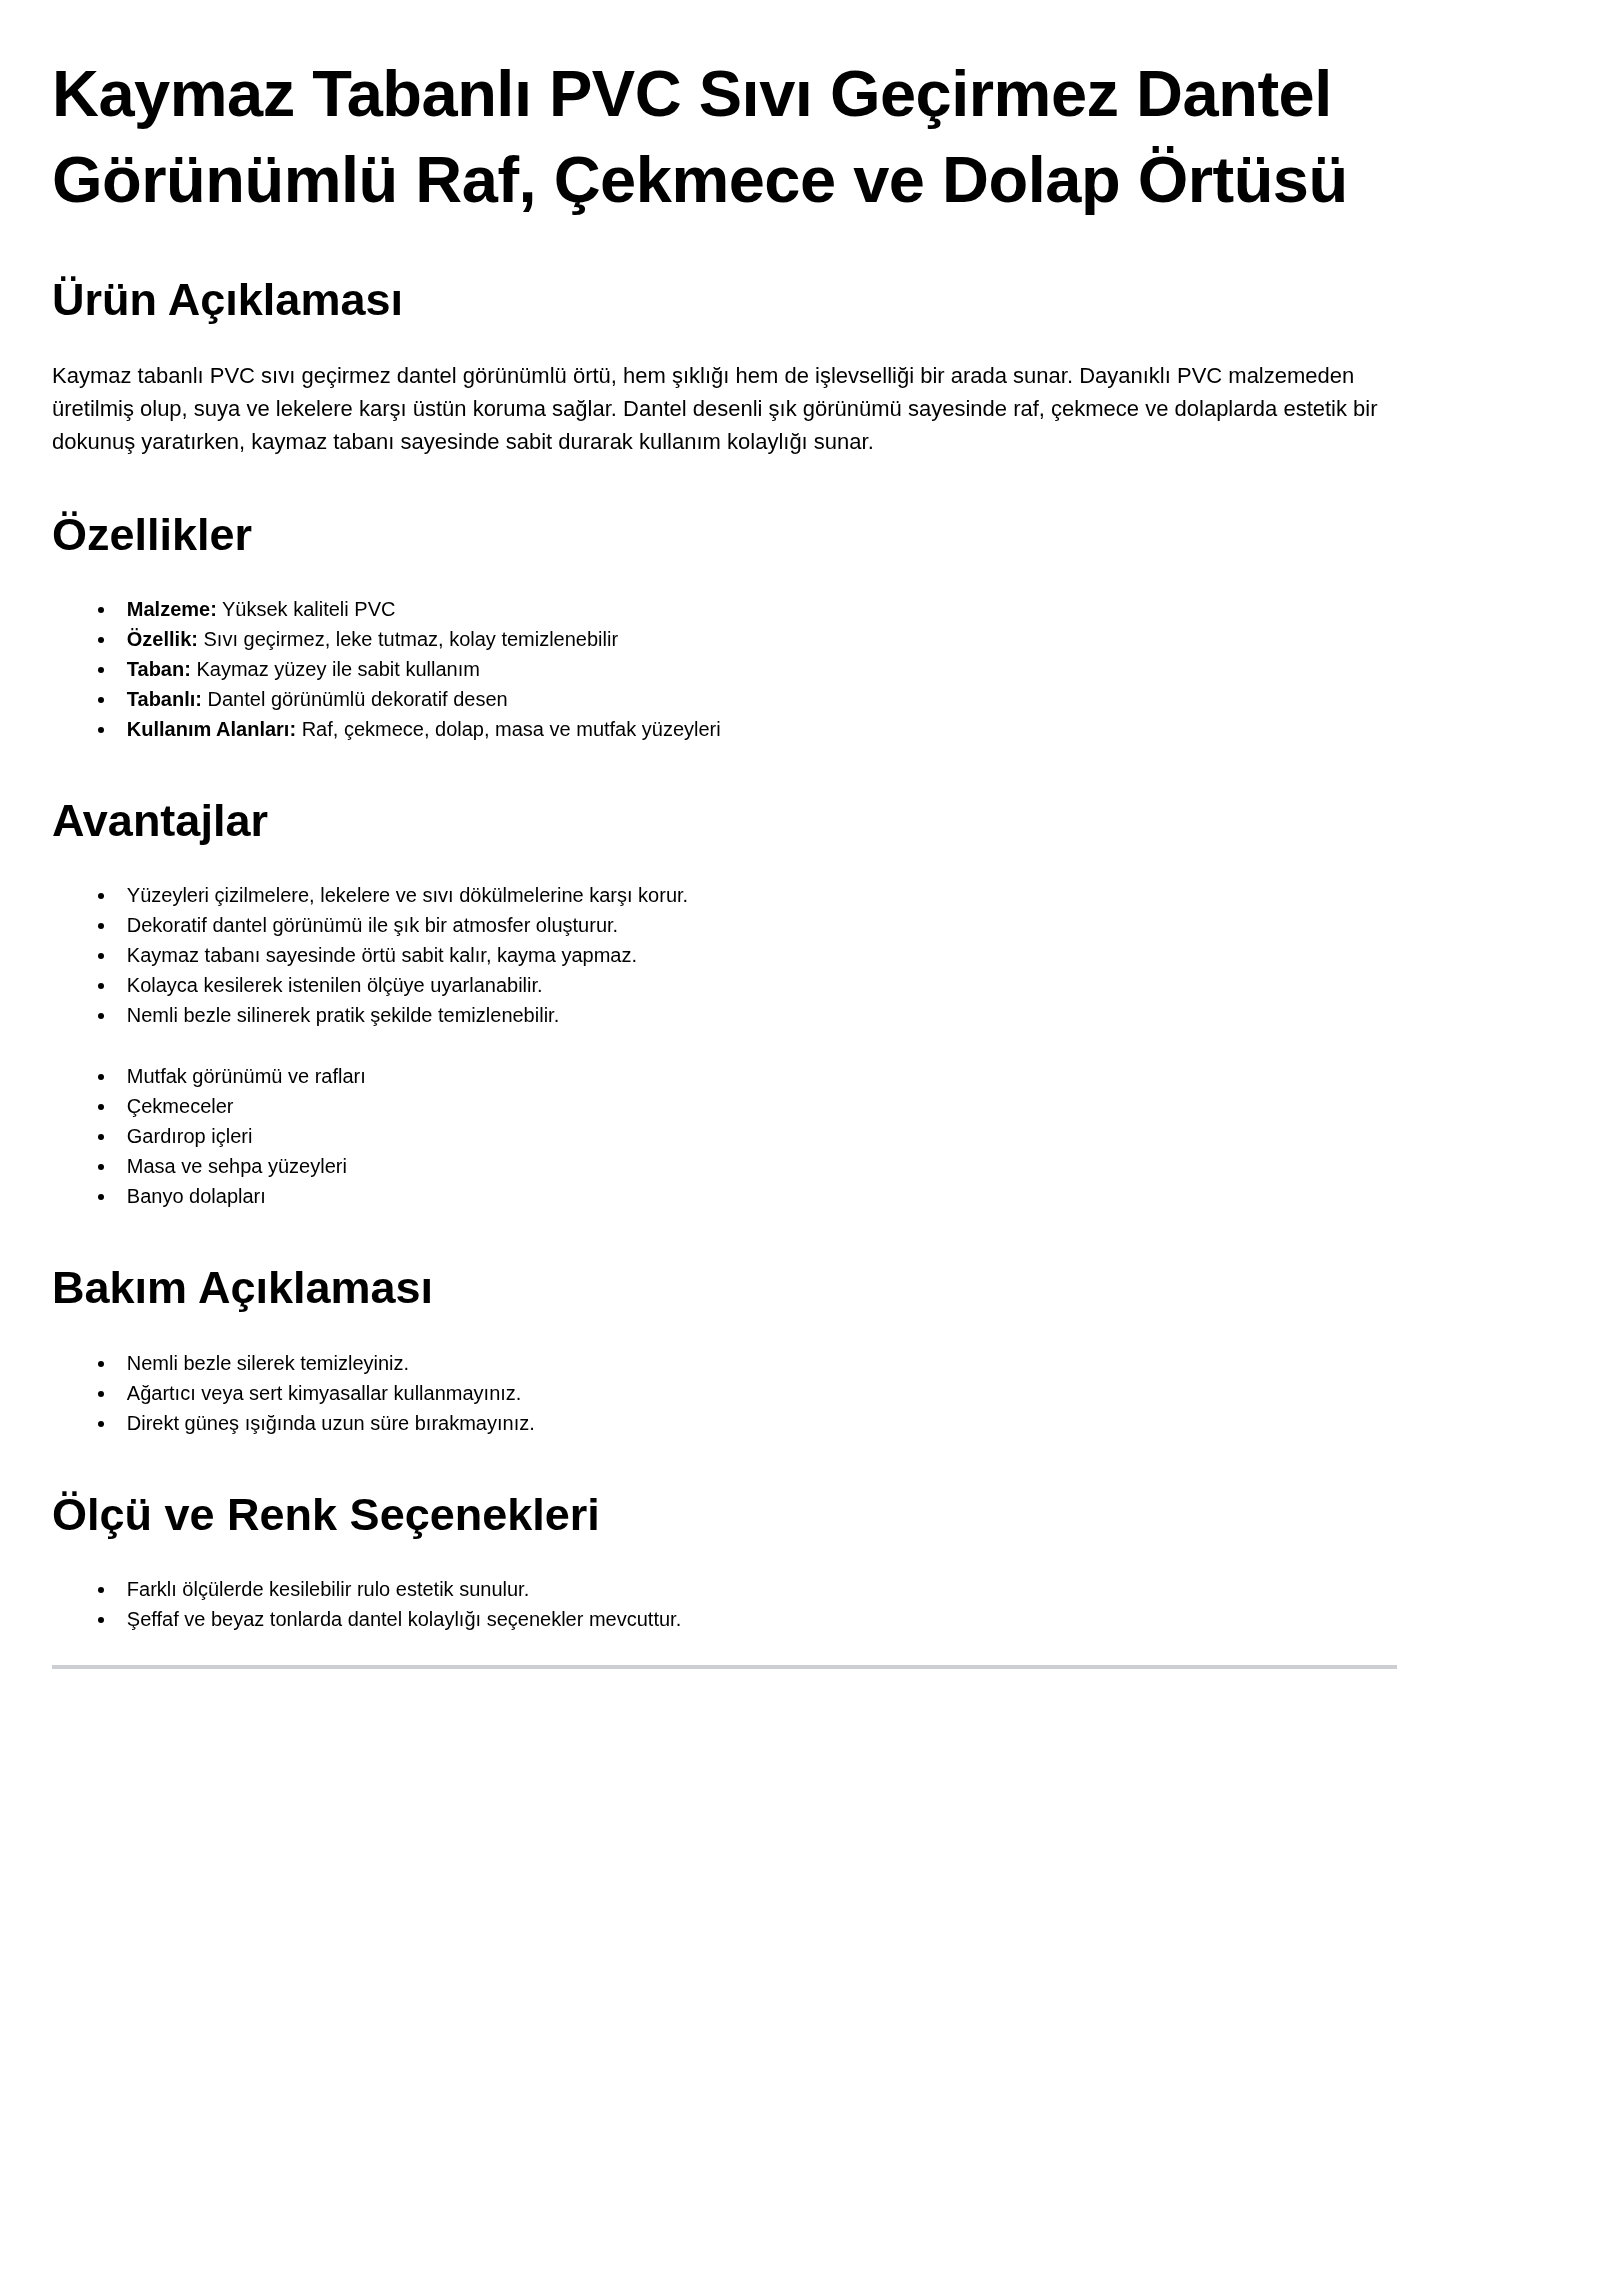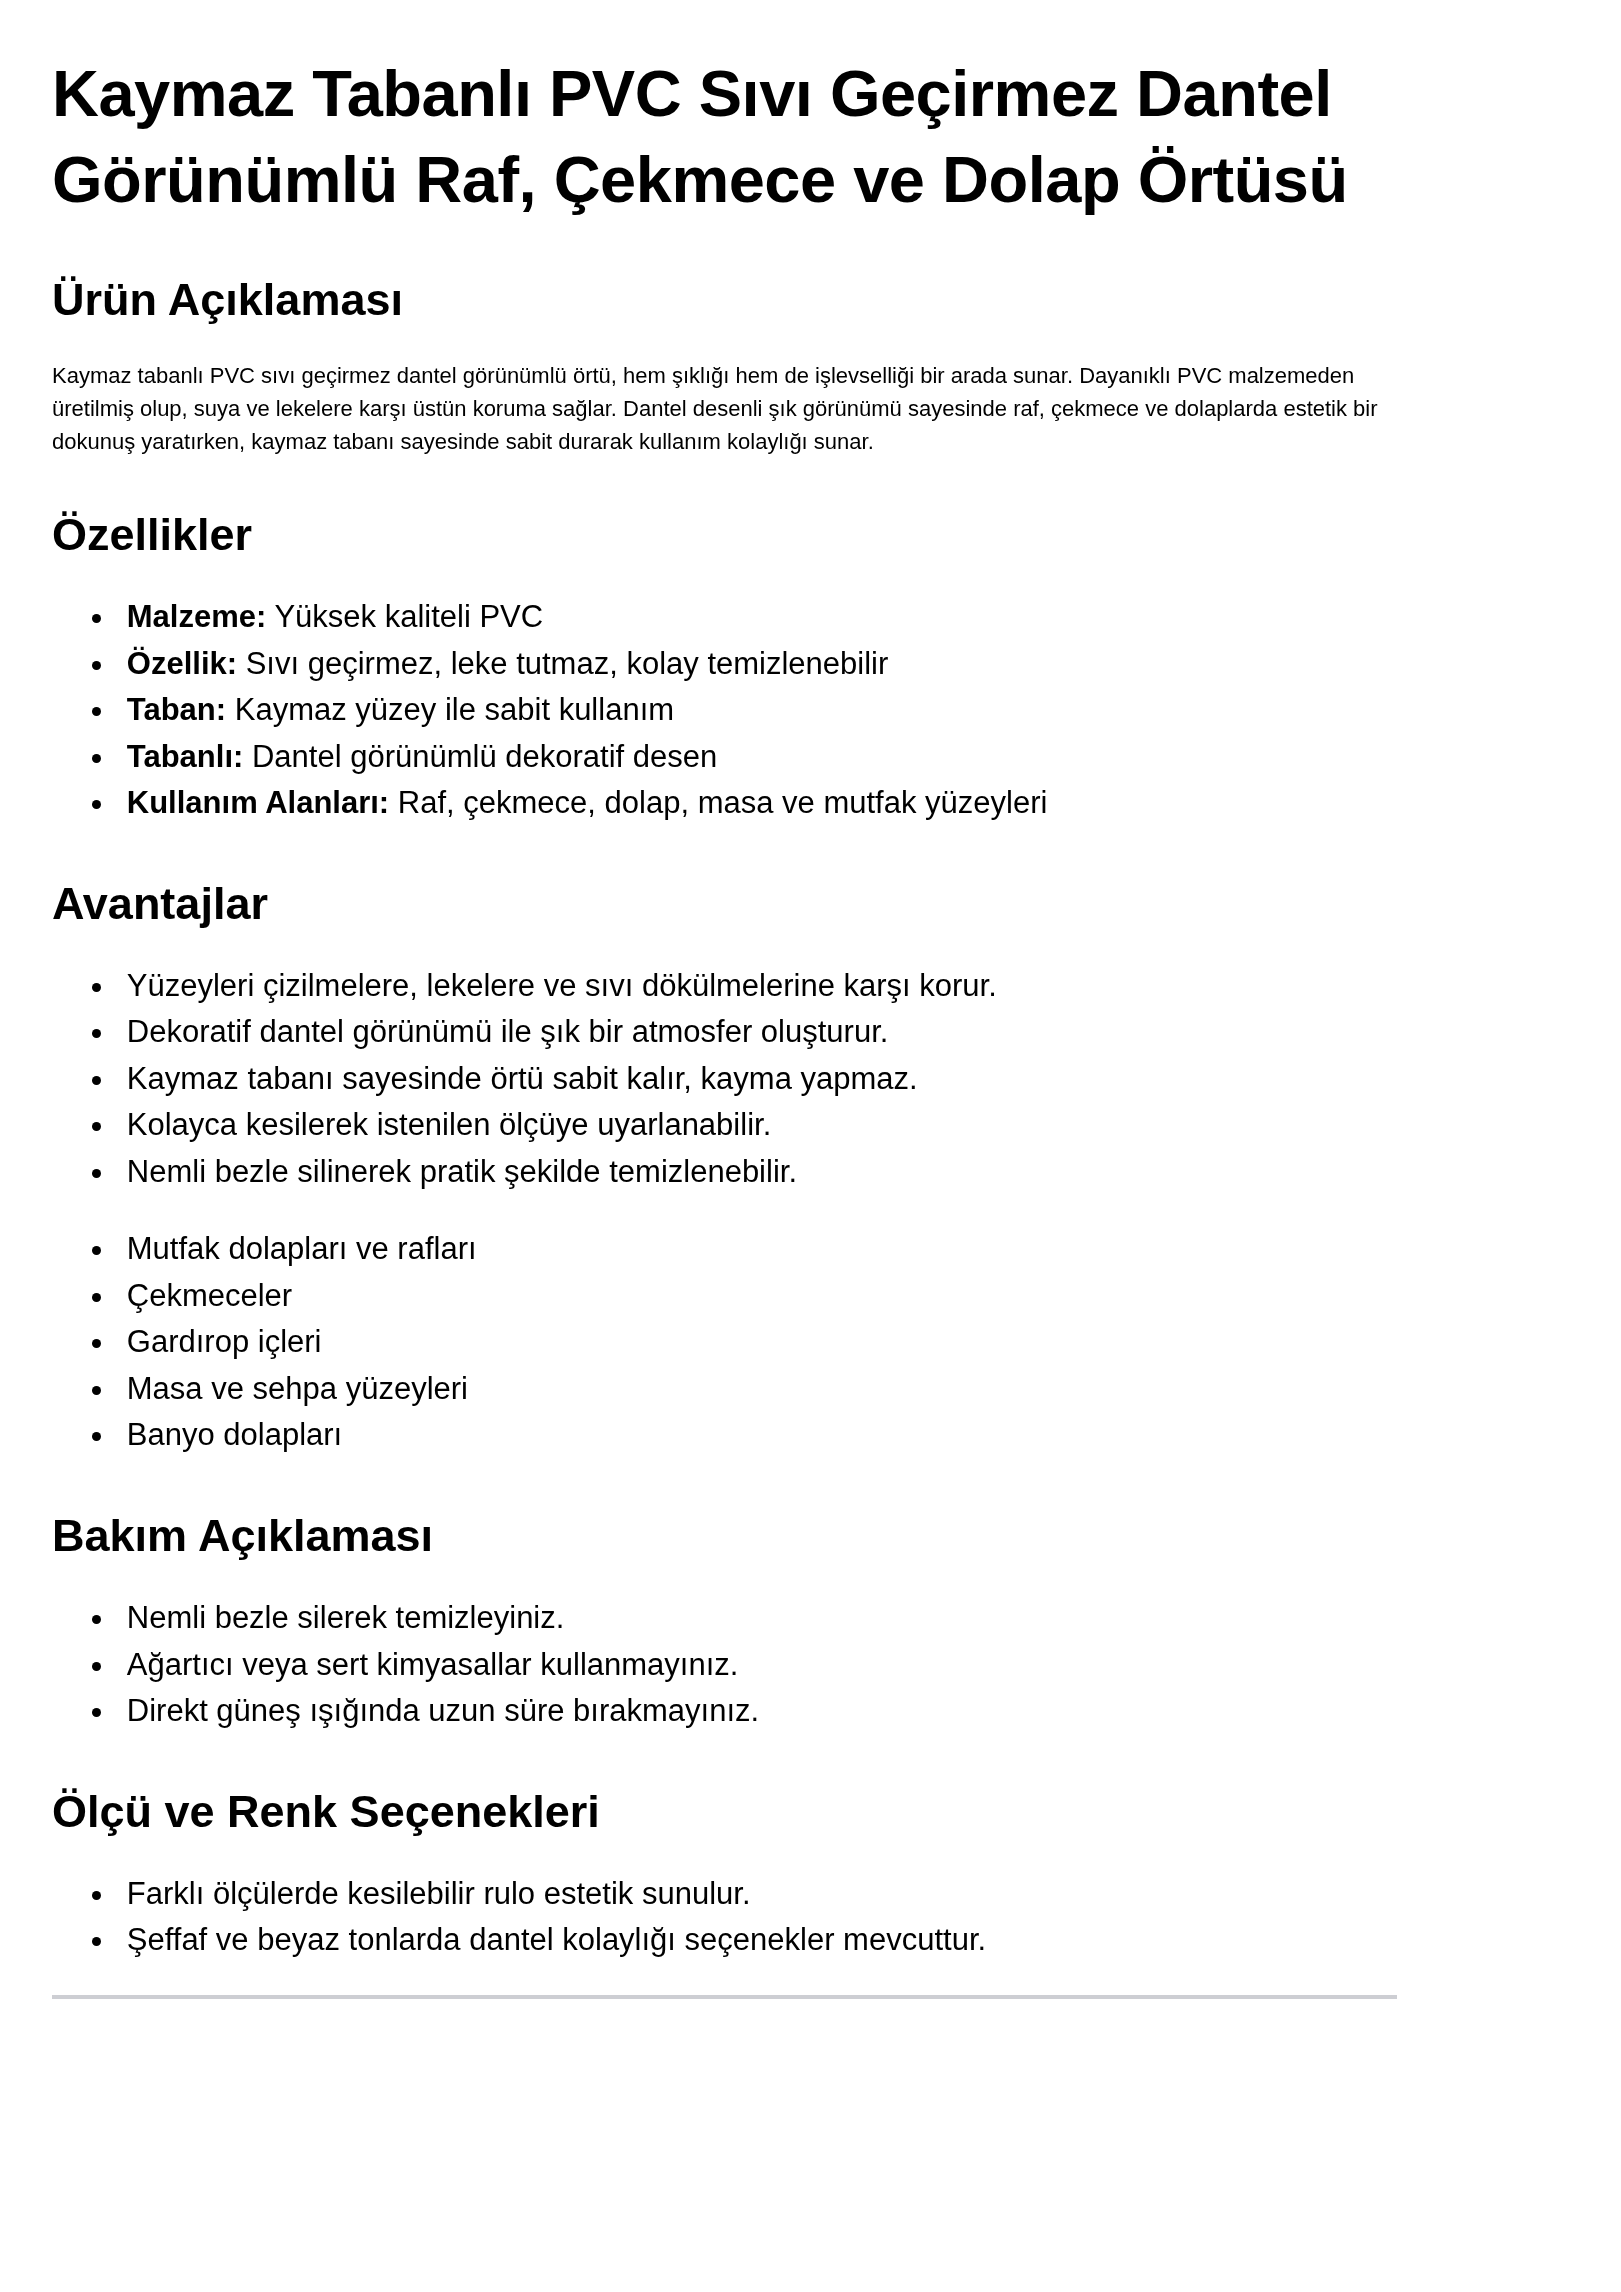--- a/index.html
+++ b/index.html
@@ -30,21 +30,21 @@
     line-height: 1.25;
     font-weight: 700;
     margin: 49px 0 31px 0;
   }
   p {
     font-size: 22px;
     line-height: 1.5;
     margin: 0 0 31px 0;
   }
   ul {
-    font-size: 31px;
+    font-size: 20px;
     line-height: 1.5;
     margin: 0 0 31px 0;
     padding: 0 0 0 65px;
     list-style: disc outside;
   }
   li { padding-left: 9.8px; margin: 0; }
   li strong { font-weight: 700; }
   hr.bottom-rule {
     border: none;
     height: 3.9px;
@@ -81,21 +81,21 @@
       <li><span>Yüzeyleri çizilmelere, lekelere ve sıvı dökülmelerine karşı korur.</span></li>
       <li><span>Dekoratif dantel görünümü ile şık bir atmosfer oluşturur.</span></li>
       <li><span>Kaymaz tabanı sayesinde örtü sabit kalır, kayma yapmaz.</span></li>
       <li><span>Kolayca kesilerek istenilen ölçüye uyarlanabilir.</span></li>
       <li><span>Nemli bezle silinerek pratik şekilde temizlenebilir.</span></li>
     </ul>
   </section>
 
   <section>
     <ul>
-      <li><span>Mutfak dolapları ve rafları</span></li>
+      <li><span>Mutfak görünümü ve rafları</span></li>
       <li><span>Çekmeceler</span></li>
       <li><span>Gardırop içleri</span></li>
       <li><span>Masa ve sehpa yüzeyleri</span></li>
       <li><span>Banyo dolapları</span></li>
     </ul>
   </section>
 
   <section>
     <h2>Bakım Açıklaması</h2>
     <ul>

